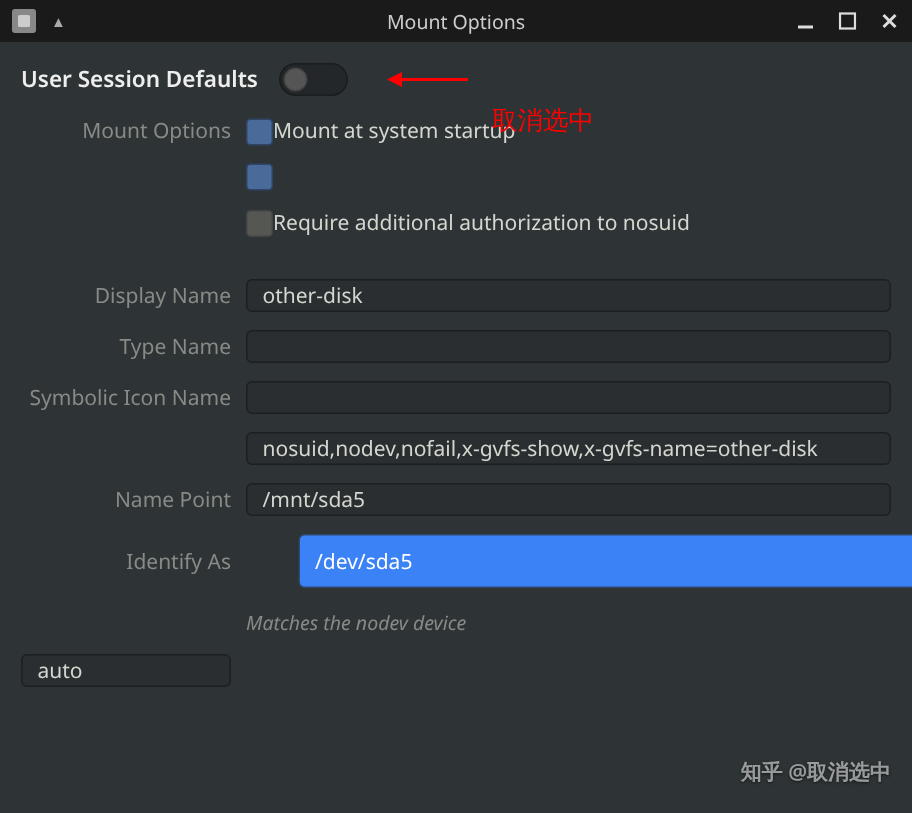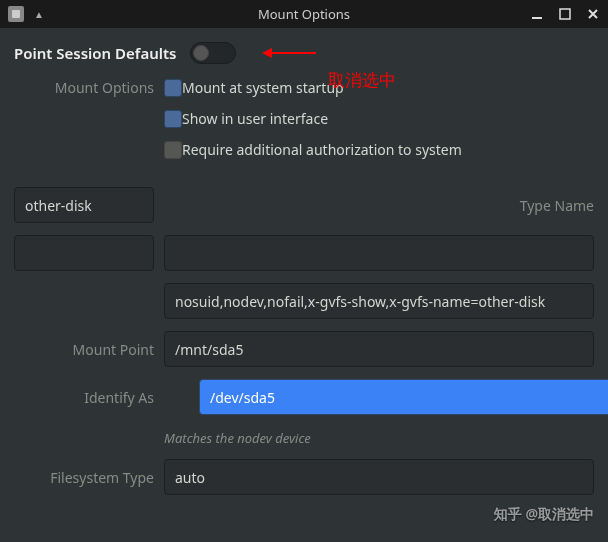--- a/index.html
+++ b/index.html
@@ -149,21 +149,21 @@
     }
     .checkbox.unchecked {
       background: #555753;
       border: 1px solid #444;
     }
     .check-label {
       color: #d3d7cf;
     }
     .text-input {
       width: 100%;
-      height: 36px;
+      height: 22px;
       background: #2a2e30;
       border: 1px solid #1c1f20;
       border-radius: 4px;
       color: #d3d7cf;
       padding: 0 10px;
       font-size: 14px;
       outline: none;
     }
     .select-wrap {
       width: 100%;
@@ -232,21 +232,21 @@
       <svg width="12" height="12" viewBox="0 0 12 12">
           <path d="M2 2 L10 10 M10 2 L2 10" stroke="#ddd" stroke-width="2"></path>
         </svg>
     </div>
   </div>
 </div>
 
 <div class="content">
 
   <div class="row-usd">
-    <span class="usd-label">Point Session Defaults</span>
+    <span class="usd-label">User Session Defaults</span>
     <div class="toggle">
       <div class="toggle-knob"></div>
     </div>
     <div class="red-arrow">
       <div class="arrow-head"></div>
       <div class="arrow-line"></div>
     </div>
     <span class="red-text">取消选中</span>
   </div>
 
@@ -254,53 +254,53 @@
 
     <div class="form-label">Mount Options</div>
     <div class="checkbox-group">
       <div class="checkbox"></div>
       <span class="check-label">Mount at system startup</span>
     </div>
 
     <div></div>
     <div class="checkbox-group">
       <div class="checkbox"></div>
-      <span class="check-label">Show in user interface</span>
     </div>
 
     <div></div>
     <div class="checkbox-group">
       <div class="checkbox unchecked"></div>
-      <span class="check-label">Require additional authorization to system</span>
+      <span class="check-label">Require additional authorization to nosuid</span>
     </div>
 
     <div class="spacer-row"></div>
 
+    <div class="form-label">Display Name</div>
     <input class="text-input" value="other-disk" style="">
 
     <div class="form-label">Type Name</div>
     <input class="text-input" value="" style="">
 
+    <div class="form-label">Symbolic Icon Name</div>
     <input class="text-input" value="" style="">
 
     <div></div>
     <input class="text-input full-row" value="nosuid,nodev,nofail,x-gvfs-show,x-gvfs-name=other-disk" style="">
 
-    <div class="form-label">Mount Point</div>
+    <div class="form-label">Name Point</div>
     <input class="text-input" value="/mnt/sda5" style="">
 
     <div class="form-label">Identify As</div>
     <div class="select-wrap">
       <span>/dev/sda5</span>
       <span class="chev">▼</span>
     </div>
 
     <div></div>
     <div class="helper-text full-row">Matches the nodev device</div>
 
-    <div class="form-label">Filesystem Type</div>
     <input class="text-input" value="auto" style="">
 
   </div>
 
 </div>
 
 <div class="watermark">知乎 @取消选中</div>
 
 </body></html>

